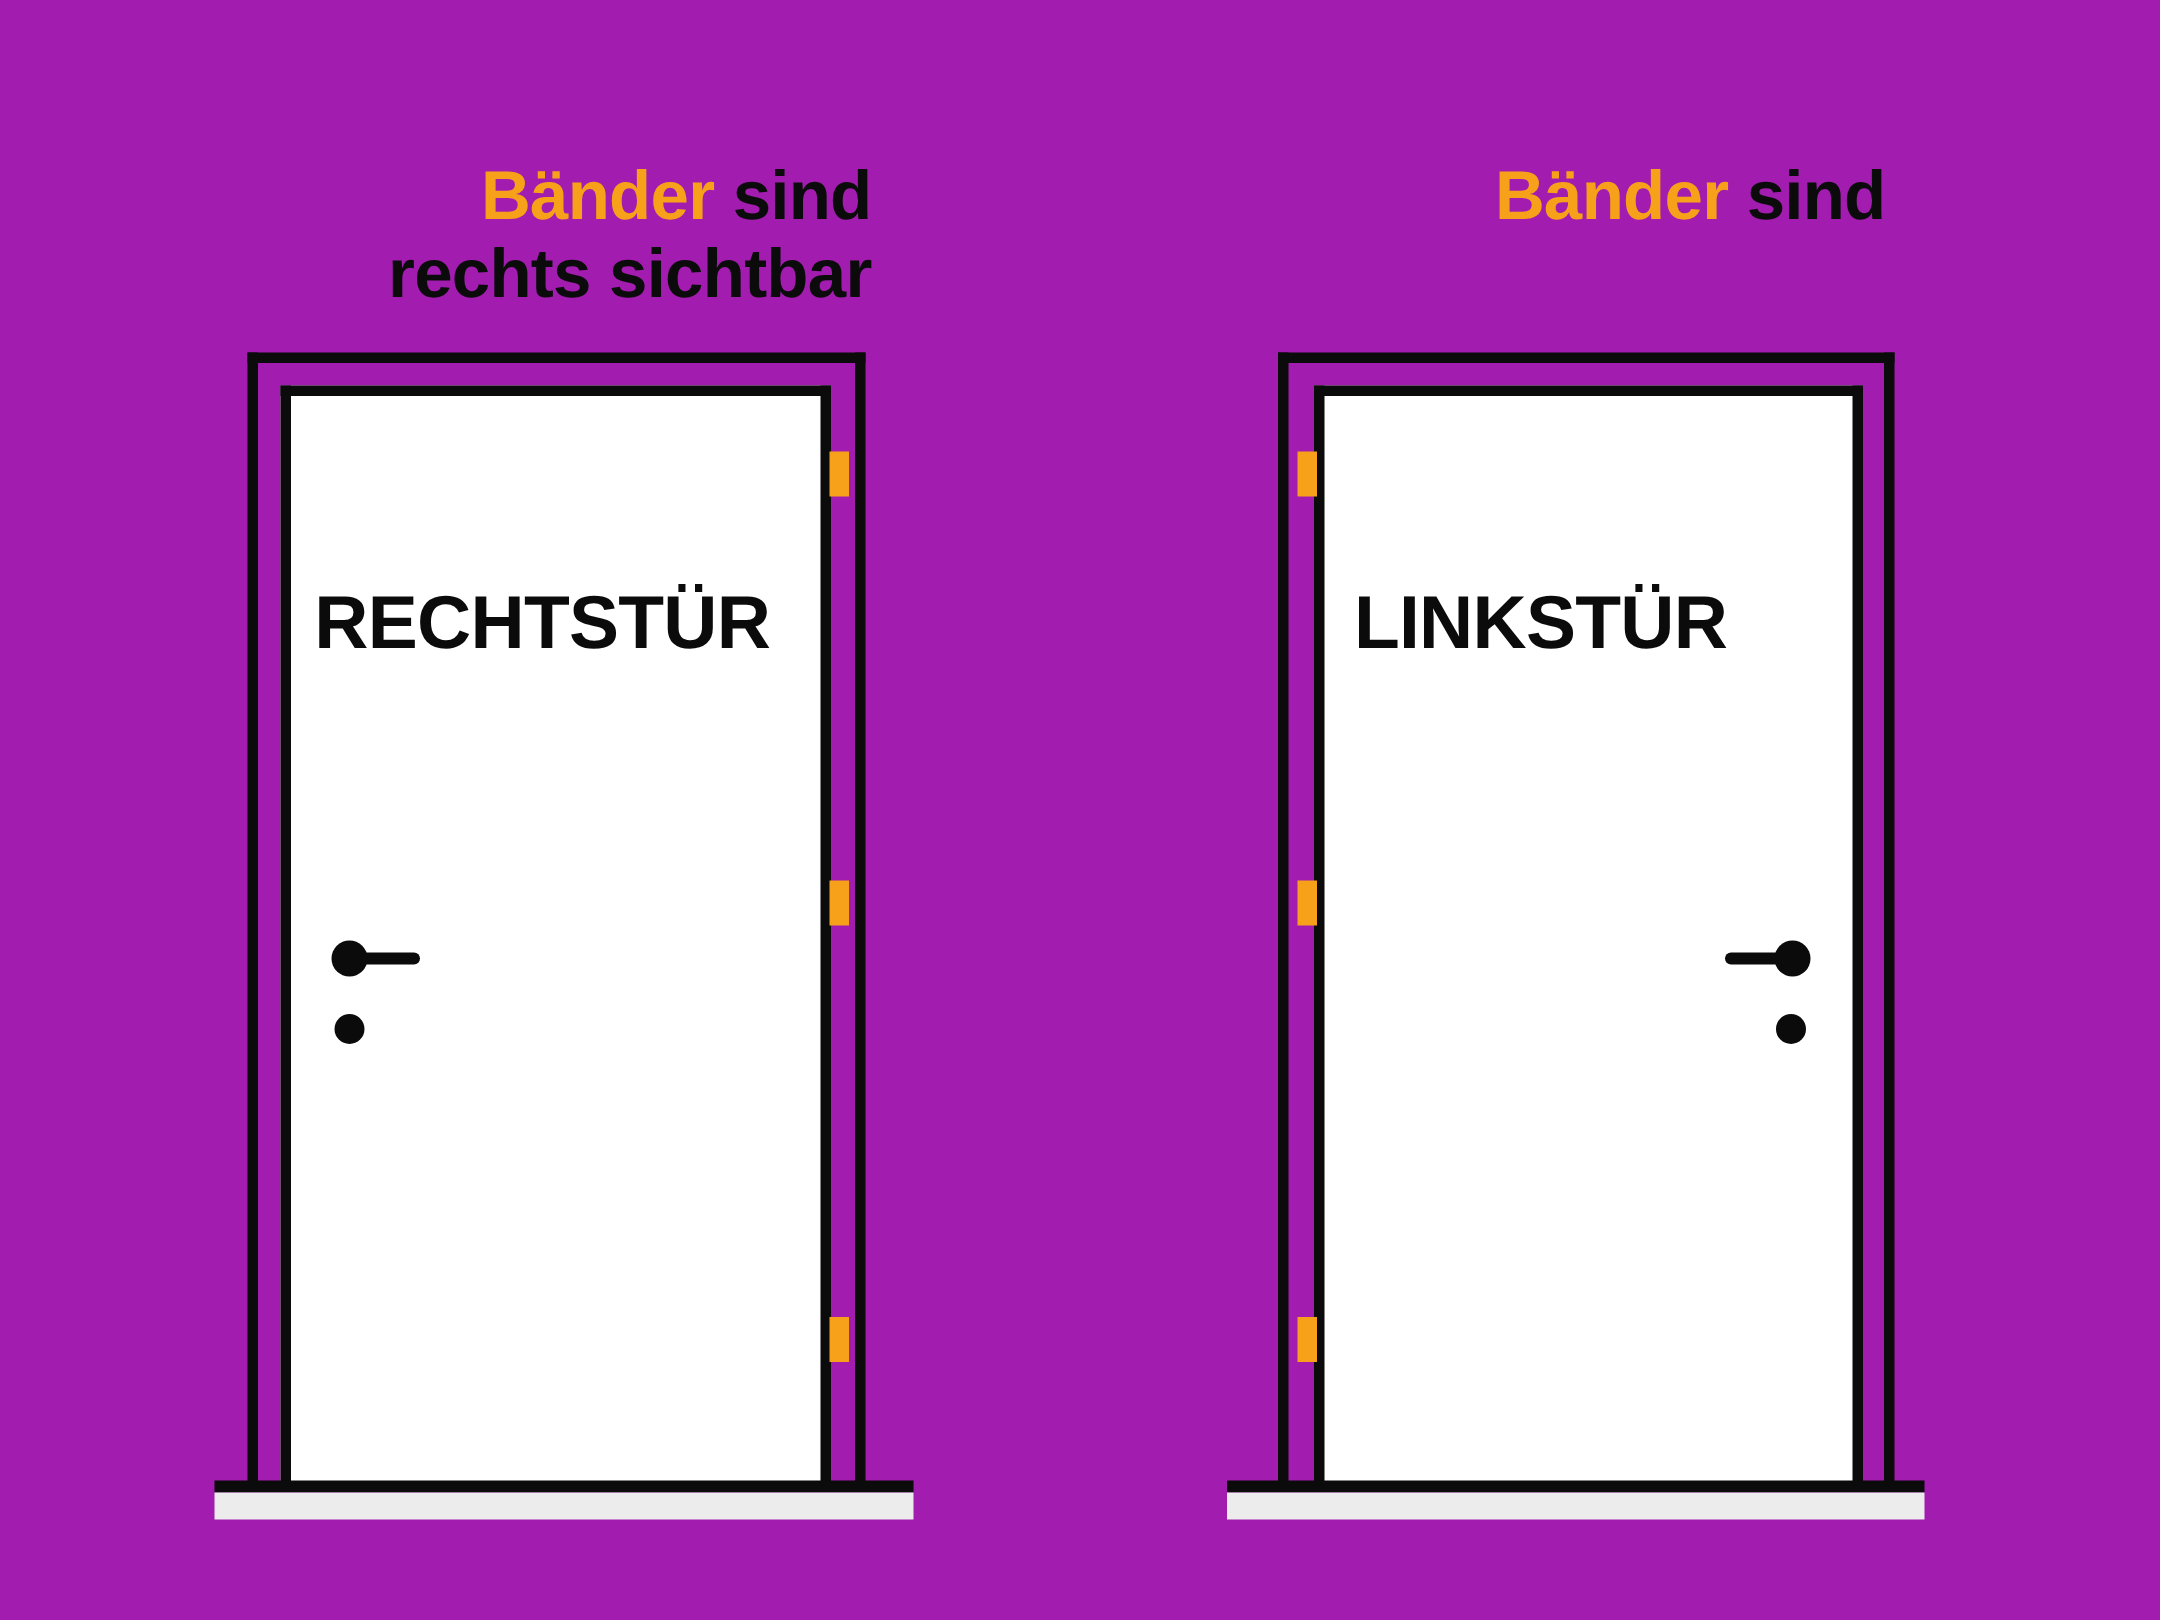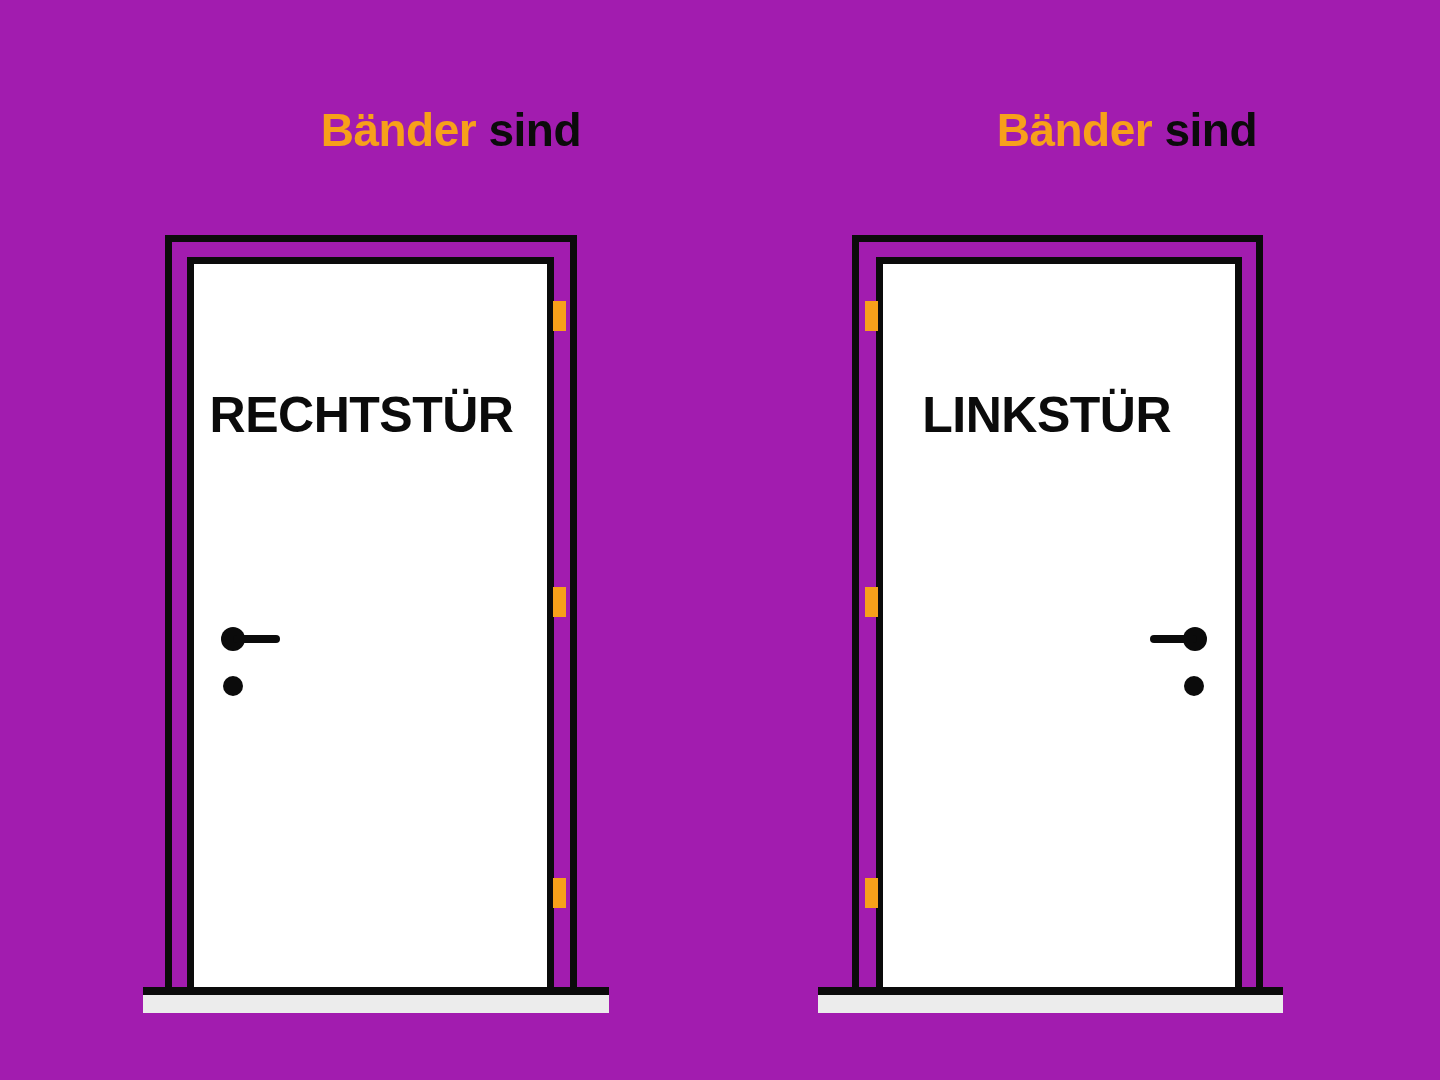--- a/index.html
+++ b/index.html
@@ -66,21 +66,21 @@
     position: absolute;
     top: 390px;
     font-size: 50px;
     line-height: 50px;
     font-weight: 800;
     color: var(--ink);
     text-align: center;
     letter-spacing: -0.5px;
   }
   .dl1 { left: 194px; width: 335px; }
-  .dl2 { left: 883px; width: 288px; text-align: right; }
+  .dl2 { left: 883px; width: 288px; }
 
   
   .hinge {
     position: absolute;
     width: 13px;
     height: 30px;
     background: var(--accent);
   }
   .h-right { left: 553px; }  
   .h-left  { left: 865px; }  
@@ -134,20 +134,21 @@
   .fl2, .g2 { left: 818px; width: 465px; }
 </style>
 </head>
 <body>
 
 <div class="canvas" style="--accent: #F7A01A; --ink: #0B0B0B; --floor: #ECECEC;">
 
   <section>
     <div class="title t1">
       <div class="line"><span class="accent">Bänder</span><span> sind</span></div>
+      <div class="line">rechts sichtbar</div>
     </div>
 
     <div class="frame f1"></div>
     <div class="leaf l1"></div>
 
     <div class="door-label dl1">RECHTSTÜR</div>
 
     <div class="hinge h-right hy1"></div>
     <div class="hinge h-right hy2"></div>
     <div class="hinge h-right hy3"></div>

